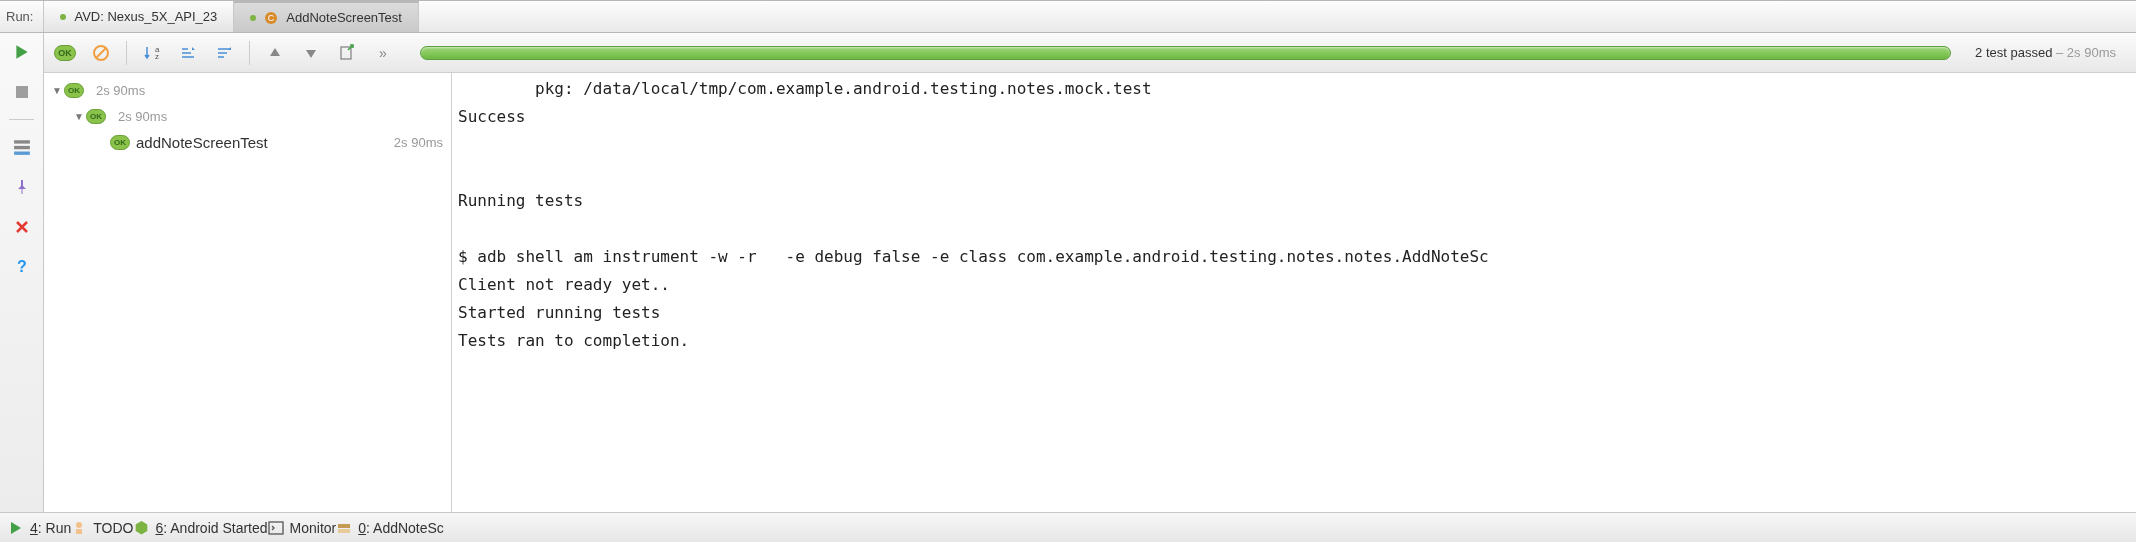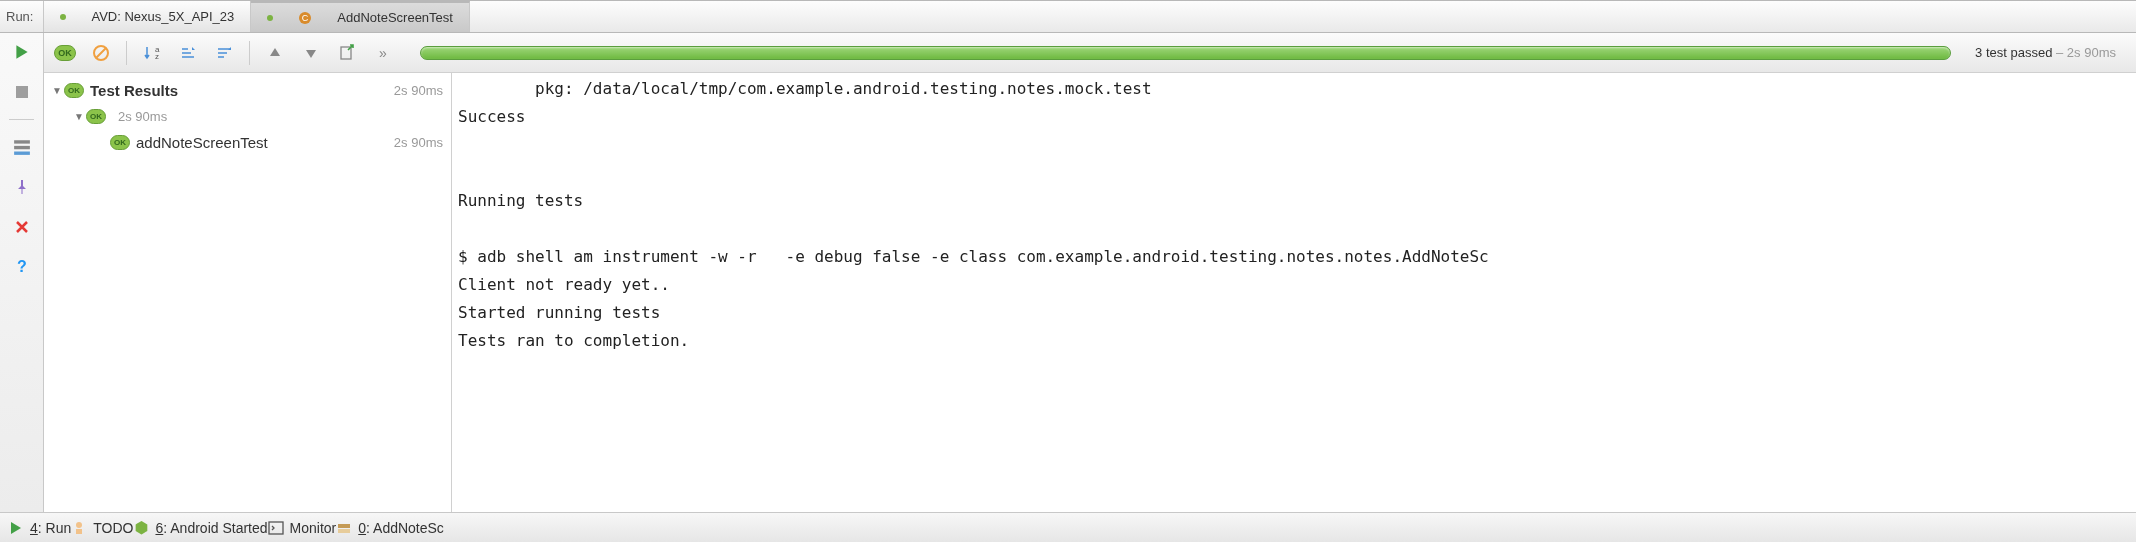--- a/index.html
+++ b/index.html
@@ -28,21 +28,21 @@
     }
     .tab-strip-label {
       display: flex;
       align-items: center;
       padding: 0 10px 0 6px;
       color: #555;
     }
     .tab {
       display: flex;
       align-items: center;
-      gap: 25px;
+      gap: 8px;
       padding: 0 16px;
       border-left: 1px solid #c8c8c8;
       border-right: 1px solid #c8c8c8;
       background: linear-gradient(#fdfdfd, #e4e4e4);
       cursor: pointer;
     }
     .tab + .tab { border-left: none; }
     .tab.active {
       background: linear-gradient(#dcdcdc, #c9c9c9);
       border-top: 2px solid #b8b8b8;
@@ -351,32 +351,31 @@
               <path d="M10 6 L15 1 M12 1 L15 1 L15 4" stroke="#43a047" stroke-width="1.6" fill="none"></path>
             </svg>
         </div>
         <div class="tbu">
           <span class="chev">»</span>
         </div>
 
         <div class="progress"></div>
 
         <div class="status-text">
-          <span>3 test passed</span><span class="muted"> – </span><span class="muted">2s 90ms</span>
+          <span>2 test passed</span><span class="muted"> – </span><span class="muted">2s 90ms</span>
         </div>
       </div>
 
       <div class="body-split">
 
         <div class="tree-pane">
           <div class="tree-row bold">
             <span class="indent0"></span>
             <span class="expander">▼</span>
             <span class="ok-badge-sm">OK</span>
-            <span class="label">Test Results</span>
             <span class="time">2s 90ms</span>
           </div>
           <div class="tree-row bold">
             <span class="indent1"></span>
             <span class="expander">▼</span>
             <span class="ok-badge-sm">OK</span>
             <span class="time">2s 90ms</span>
           </div>
           <div class="tree-row">
             <span class="indent2"></span>

